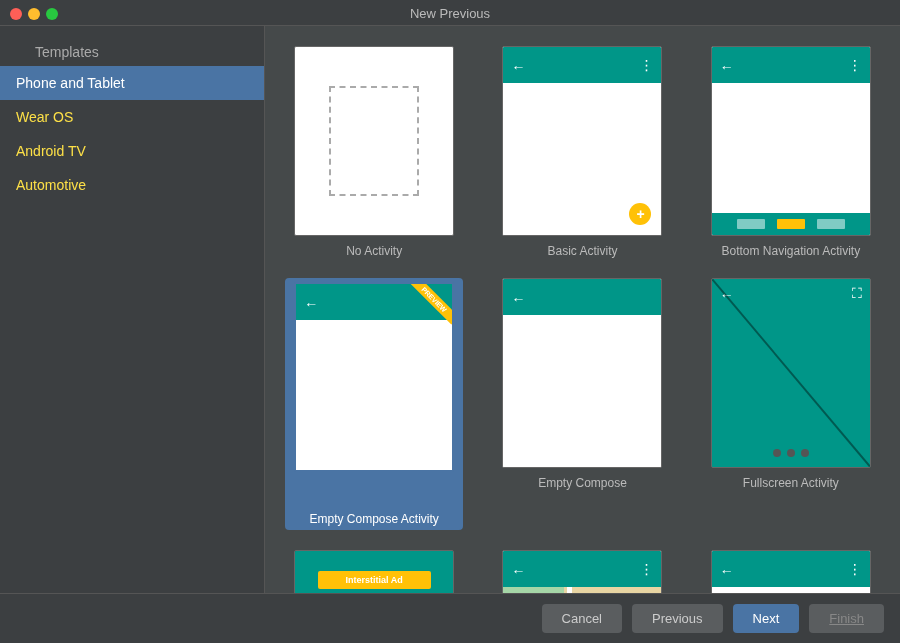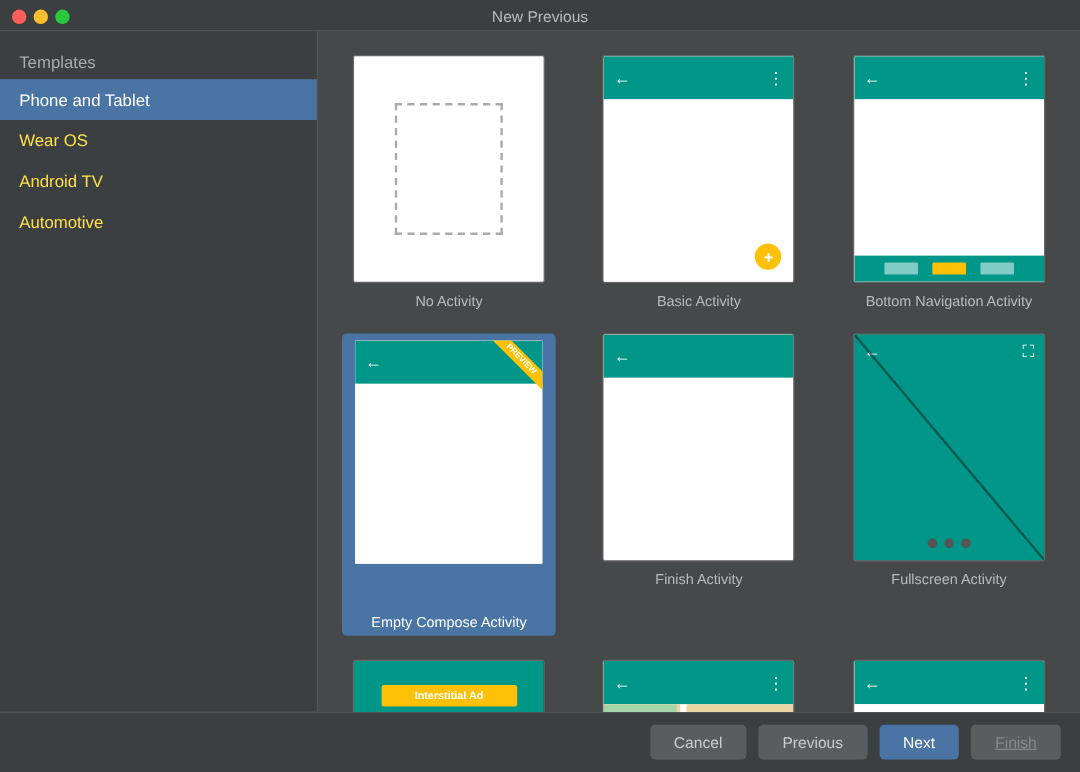--- a/index.html
+++ b/index.html
@@ -46,20 +46,21 @@
       background: #3c3f41;
       border-right: 1px solid #555;
       padding-top: 8px;
       flex-shrink: 0;
     }
     .sidebar-section-title {
       color: #aaa;
       font-size: 14px;
       padding: 10px 16px 6px;
       font-weight: 400;
+      margin-left: 19px;
     }
     .sidebar-item {
       padding: 9px 16px;
       color: #fde047;
       font-size: 14px;
       cursor: pointer;
     }
     .sidebar-item.active {
       background: #4a74a4;
       color: #fff;
@@ -417,21 +418,21 @@
 
       <div class="template-item">
         <div class="template-preview">
           <div class="phone-mock">
             <div class="phone-header">
               <span class="phone-header-icon">←</span>
             </div>
             <div class="phone-body"></div>
           </div>
         </div>
-        <div class="template-label">Finish Activity</div>
+        <div class="template-label">Empty Compose</div>
       </div>
 
       <div class="template-item">
         <div class="template-preview" style="background:#009688; position:relative; overflow:hidden;">
           <div style="display:flex; justify-content:space-between; padding:6px 8px;">
             <span style="color:#fff; font-size:14px;">←</span>
             <span style="color:#fff; font-size:14px;">⛶</span>
           </div>
           <svg style="position:absolute;top:0;left:0;width:100%;height:100%;">
             <line x1="0" y1="0" x2="160" y2="190" stroke="#000" stroke-width="2" opacity="0.4"></line>

